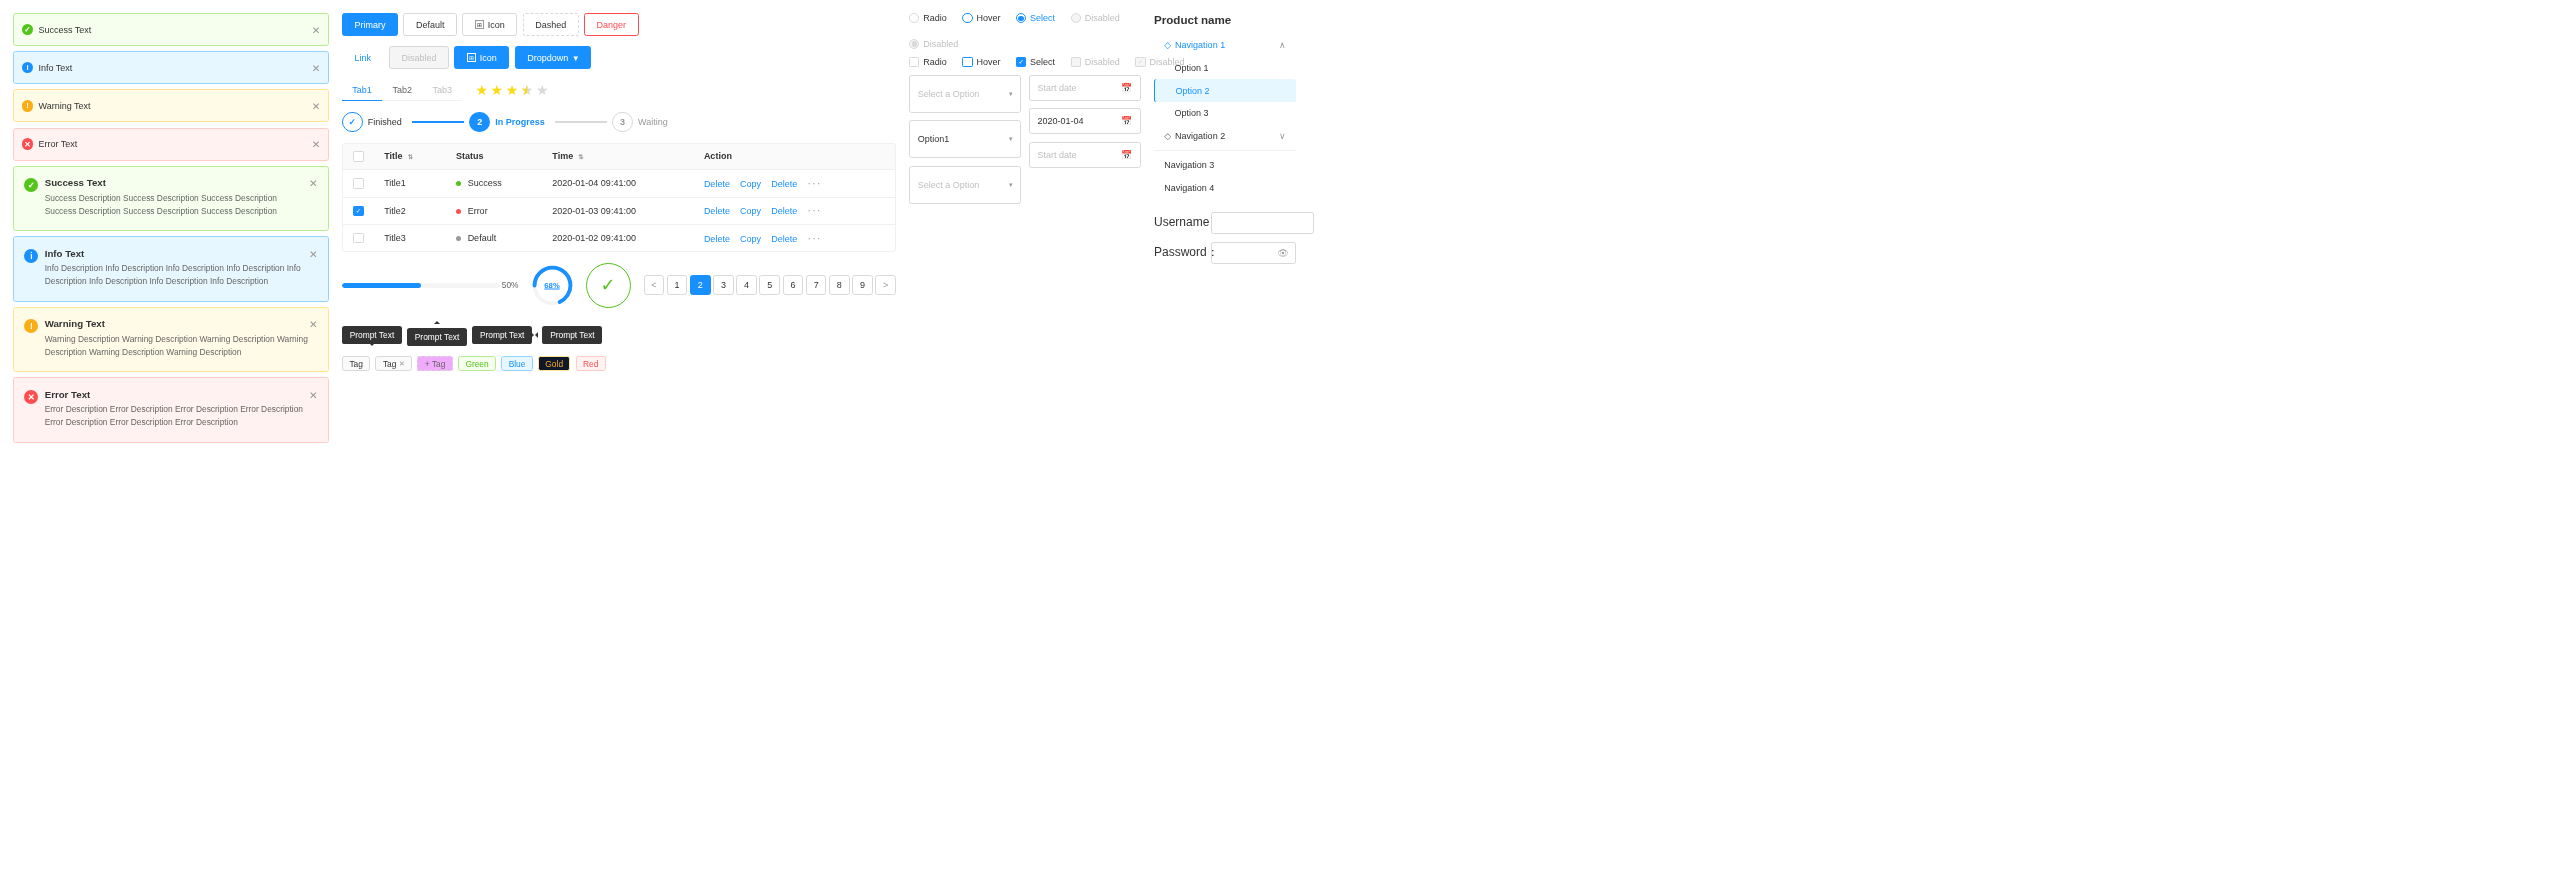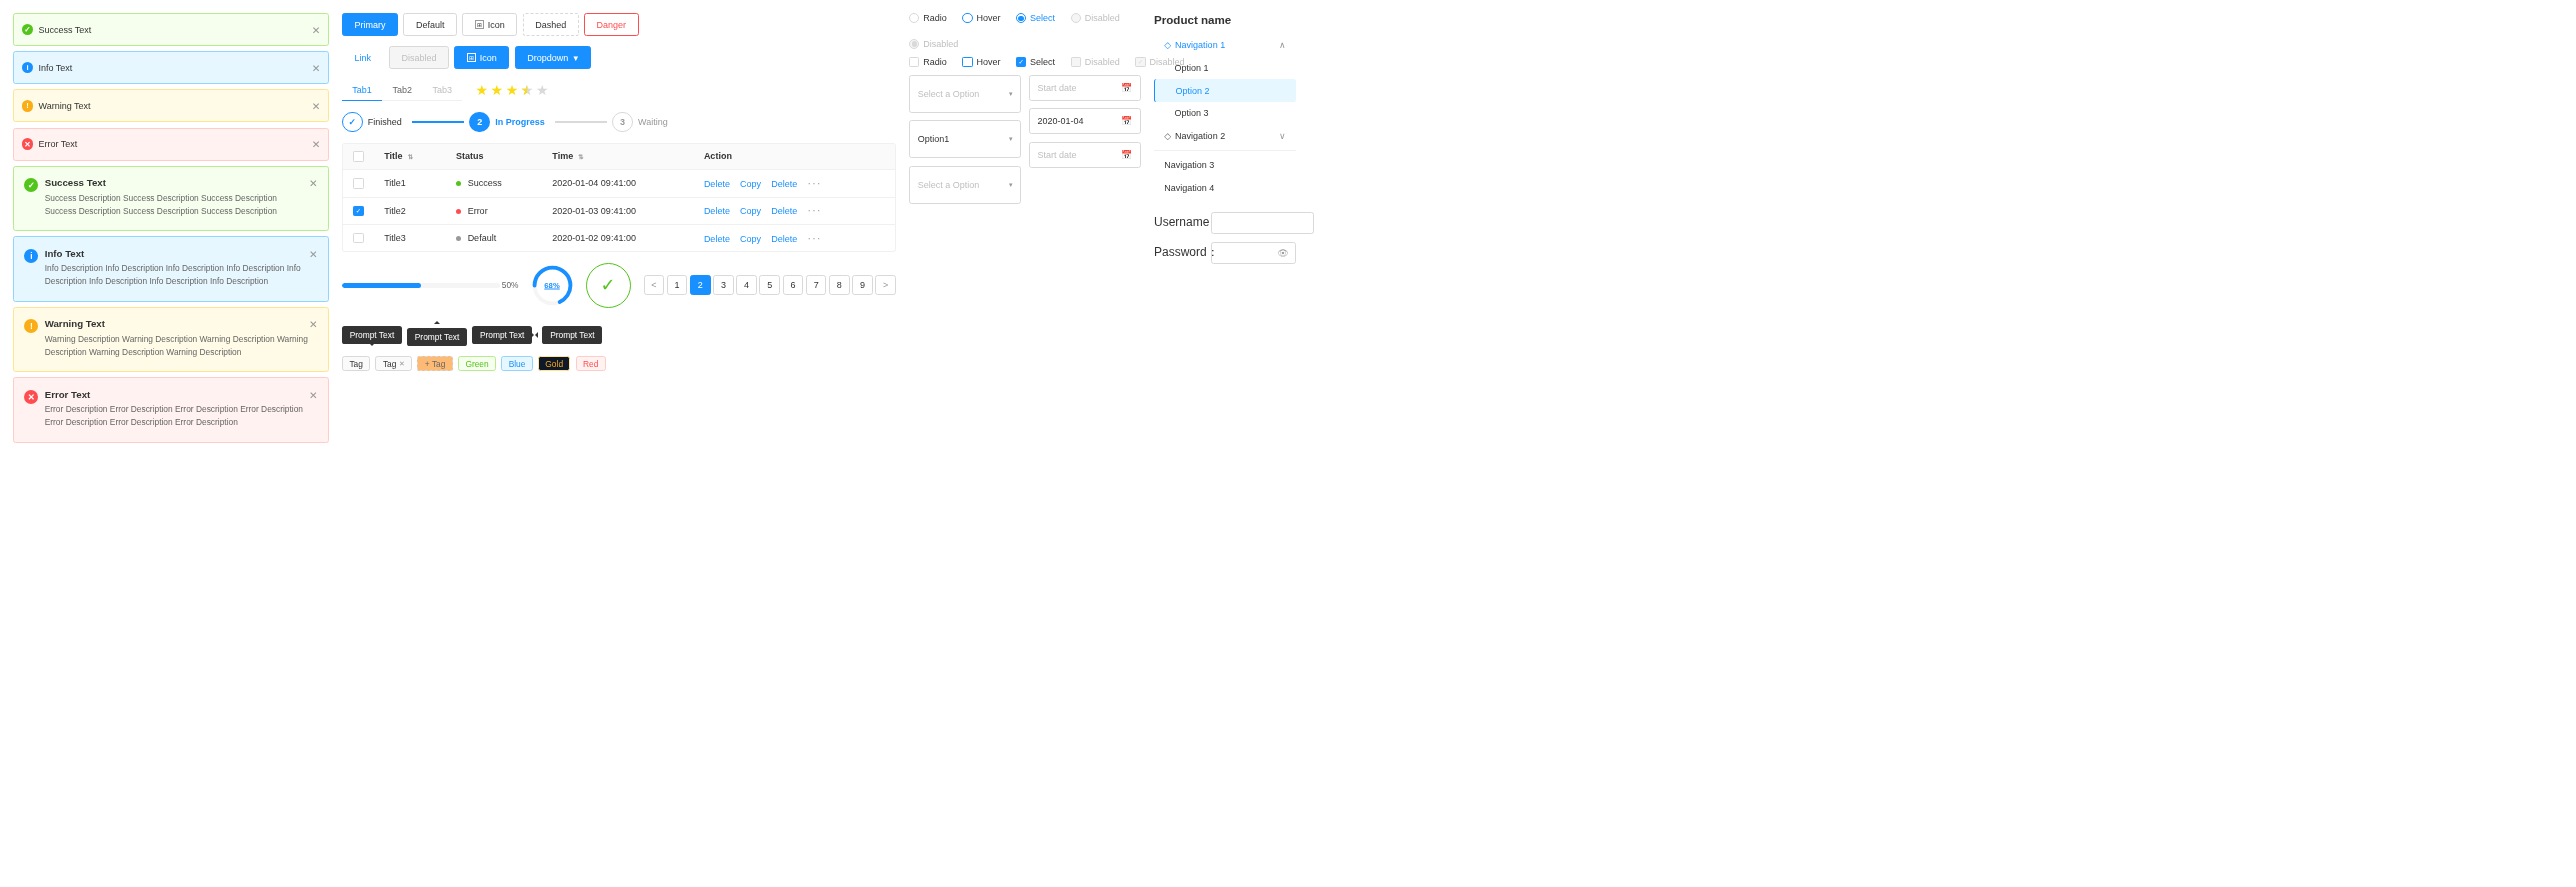--- a/index.html
+++ b/index.html
@@ -114,21 +114,21 @@
     .page-btn.arrow { color: #999; }
     .progress-bar-wrap { flex: 1; height: 5.2px; background: #f5f5f5; border-radius: 2.6px; overflow: hidden; }
     .circle-progress { position: relative; width: 45px; height: 45px; }
     .circle-progress svg { transform: rotate(-90deg); }
     .check-circle { width: 45px; height: 45px; border-radius: 50%; border: 1.9px solid #52c41a; display: flex; align-items: center; justify-content: center; color: #52c41a; font-size: 18px; }
     
     
     .tags-row { display: flex; align-items: center; gap: 5.2px; flex-wrap: wrap; }
     .tag { padding: 1.3px 6.4px; border: 0.6px solid #d9d9d9; border-radius: 2.6px; font-size: 8.4px; display: flex; align-items: center; gap: 2.6px; background: #fafafa; }
     .tag-close { cursor: pointer; color: #999; font-size: 7px; }
-    .tag-add { padding: 1.3px 6.4px; border: 0.6px dashed #d9d9d9; border-radius: 2.6px; font-size: 8.4px; color: #666; cursor: pointer; display: flex; align-items: center; gap: 2.6px; background: #fdba74; }
+    .tag-add { padding: 1.3px 6.4px; border: 0.6px dashed #d9d9d9; border-radius: 2.6px; font-size: 8.4px; color: #666; cursor: pointer; display: flex; align-items: center; gap: 2.6px; background: #f0abfc; }
     .tag-green { background: #f6ffed; border-color: #b7eb8f; color: #52c41a; }
     .tag-blue { background: #e6f7ff; border-color: #91d5ff; color: #1890ff; }
     .tag-gold { background: #0f172a; border-color: #ffe58f; color: #faad14; }
     .tag-red { background: #fff2f0; border-color: #ffccc7; color: #ff4d4f; }
     .select-field { border: 0.6px solid #d9d9d9; border-radius: 2.6px; padding: 5.2px 7.7px; display: flex; align-items: center; justify-content: space-between; font-size: 9px; cursor: pointer; height: 38px; background: white; }
     .select-placeholder { color: #bfbfbf; }
     .select-value { color: #333; }
     .select-arrow { color: #999; font-size: 7px; }
     .date-field { border: 0.6px solid #d9d9d9; border-radius: 2.6px; padding: 5.2px 7.7px; display: flex; align-items: center; justify-content: space-between; font-size: 9px; height: 26px; background: white; }
     .date-placeholder { color: #bfbfbf; }

